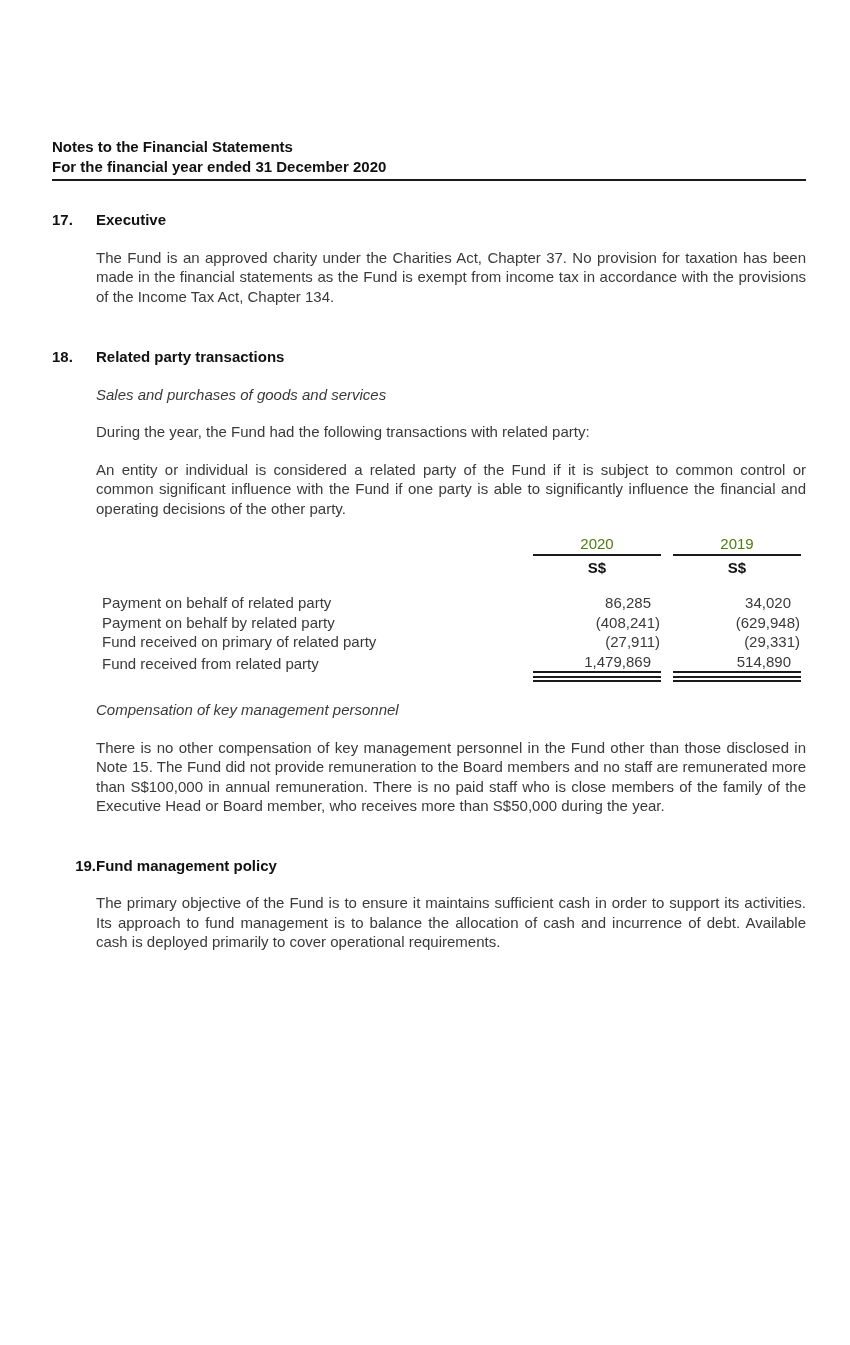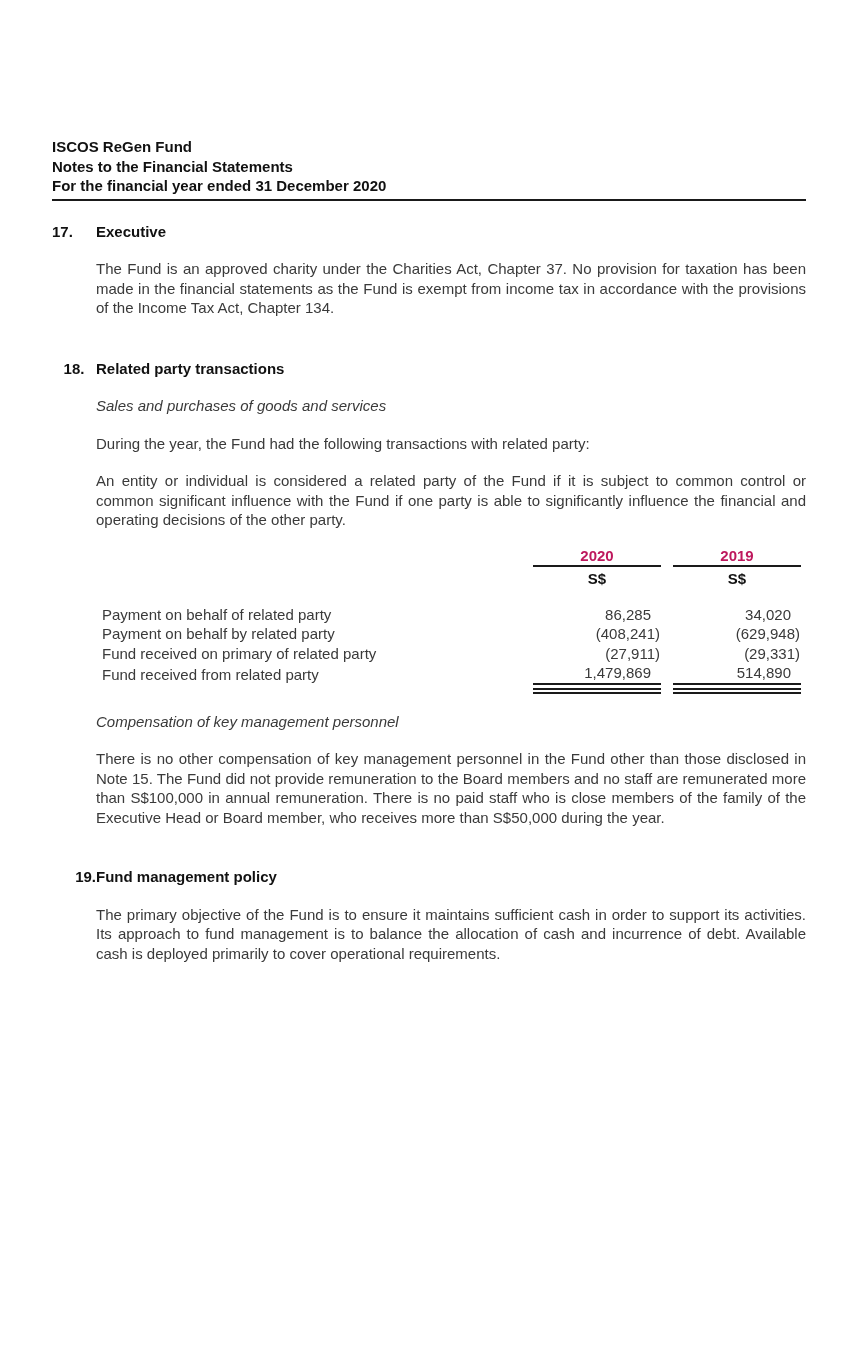--- a/index.html
+++ b/index.html
@@ -33,43 +33,43 @@
     border-top: 2px solid #1a1a1a;
     margin: 3px 0 0 0;
   }
   
   .sec-heading {
     display: flex;
     font-weight: bold;
     color: #111111;
   }
   .sec-heading .num { width: 44px; flex: 0 0 44px; }
-  .h17 { margin-top: 21px; }
-  .h18 { margin-top: 41px; text-align: center; }
+  .h17 { margin-top: 29px; }
+  .h18 { margin-top: 41px; }
   .h19 { margin-top: 40px; text-align: right; }
   
   p.body, p.sub {
     margin: 18px 8px 0 44px;
     width: 710px;
   }
   p.body { text-align: justify; }
   p.sub  { font-style: italic; }
   
   .rp-table {
     margin: 16px 0 0 44px;
     width: 710px;
   }
   .trow { display: flex; align-items: flex-end; }
   .lbl-col   { flex: 0 0 437px; width: 437px; padding-left: 6px; box-sizing: border-box; }
   .num-col   { flex: 0 0 128px; width: 128px; box-sizing: border-box; }
   .gap-col   { flex: 0 0 12px;  width: 12px; }
   .col-h {
     text-align: center;
-    font-weight: bold;
-    color: #be185d;
+    font-weight: normal;
+    color: #4d7c0f;
     border-bottom: 2px solid #1a1a1a;
   }
   .col-c {
     text-align: center;
     font-weight: bold;
     color: #111111;
     padding-top: 2px;
   }
   .rows { margin-top: 16px; }
   .num-cell { text-align: right; }
@@ -85,21 +85,20 @@
   }
   .sub2 { margin-top: 27px; }
 </style>
 </head>
 <body>
 
 <div class="page">
   <div class="content">
 
     <div class="doc-header">
-      <div>ISCOS ReGen Fund</div>
       <div>Notes to the Financial Statements</div>
       <div>For the financial year ended 31 December 2020</div>
     </div>
     <hr class="rule">
 
     <div class="sec-heading h17">
       <span class="num">17.</span>
       <span class="title">Executive</span>
     </div>
     <p class="body">The Fund is an approved charity under the Charities Act, Chapter 37. No provision for taxation has been made in the financial statements as the Fund is exempt from income tax in accordance with the provisions of the Income Tax Act, Chapter 134.</p>

